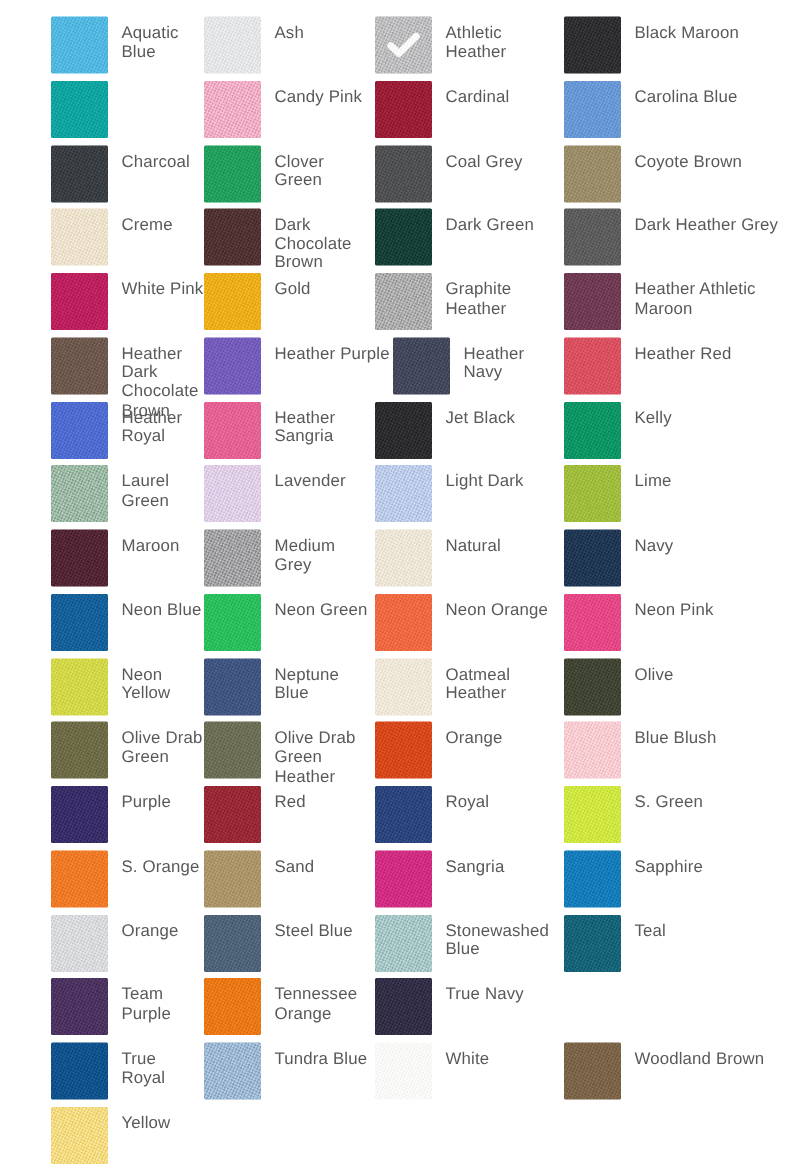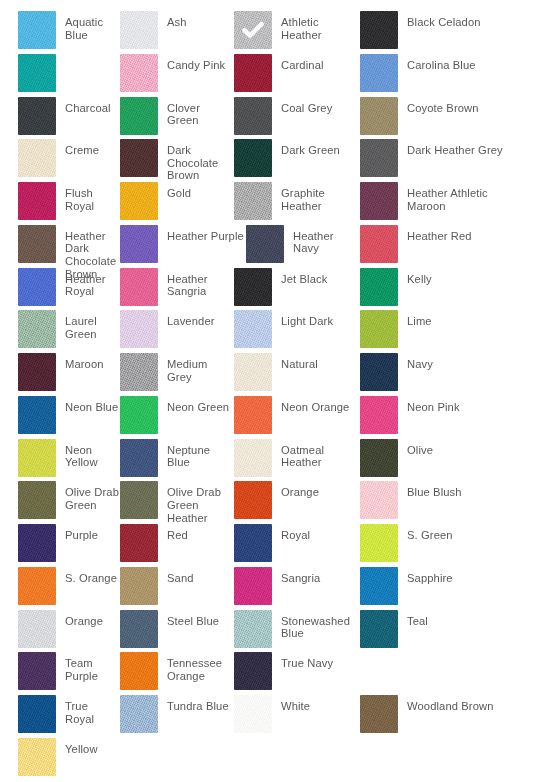--- a/index.html
+++ b/index.html
@@ -9,21 +9,21 @@
     height: 782px;
     background: #ffffff;
     font-family: "Liberation Sans", sans-serif;
     overflow: hidden;
   }
 
   #swatch-grid {
     position: relative;
     width: 533px;
     height: 782px;
-    padding: 11px 0 0 0;
+    padding: 11px 0 0 16px;
   }
 
   .swatch-row {
     display: flex;
     height: 42.78px;
     width: 533px;
   }
 
   .swatch-option {
     display: flex;
@@ -107,21 +107,21 @@
           <span class="check-icon">
             <svg viewBox="0 0 26 26" xmlns="http://www.w3.org/2000/svg" aria-hidden="true">
               <path d="M4.5 13.4 L10 18.6 L21.5 7.2" fill="none" stroke="#ffffff" stroke-width="4.6" stroke-linecap="round" stroke-linejoin="round"></path>
             </svg>
           </span>
         </div>
         <div class="swatch-label">Athletic Heather</div>
       </div>
       <div class="swatch-option col-3">
         <div class="swatch-chip" style="background-color: rgb(39, 39, 42);"></div>
-        <div class="swatch-label">Black Celadon</div>
+        <div class="swatch-label">Black Maroon</div>
       </div>
     </div>
     <div class="swatch-row">
       <div class="swatch-option col-0">
         <div class="swatch-chip" style="background-color: rgb(5, 168, 163);"></div>
       </div>
       <div class="swatch-option col-1">
         <div class="swatch-chip is-light" style="background-color: rgb(242, 155, 188);"></div>
         <div class="swatch-label">Candy Pink</div>
       </div>
@@ -166,21 +166,21 @@
         <div class="swatch-label">Dark Green</div>
       </div>
       <div class="swatch-option col-3">
         <div class="swatch-chip" style="background-color: rgb(89, 89, 91);"></div>
         <div class="swatch-label">Dark Heather Grey</div>
       </div>
     </div>
     <div class="swatch-row">
       <div class="swatch-option col-0">
         <div class="swatch-chip" style="background-color: rgb(194, 24, 91);"></div>
-        <div class="swatch-label">Flush Royal</div>
+        <div class="swatch-label">White Pink</div>
       </div>
       <div class="swatch-option col-1">
         <div class="swatch-chip" style="background-color: rgb(247, 178, 17);"></div>
         <div class="swatch-label">Gold</div>
       </div>
       <div class="swatch-option col-2">
         <div class="swatch-chip is-light" style="background-color: rgb(154, 154, 156);"></div>
         <div class="swatch-label">Graphite Heather</div>
       </div>
       <div class="swatch-option col-3">

